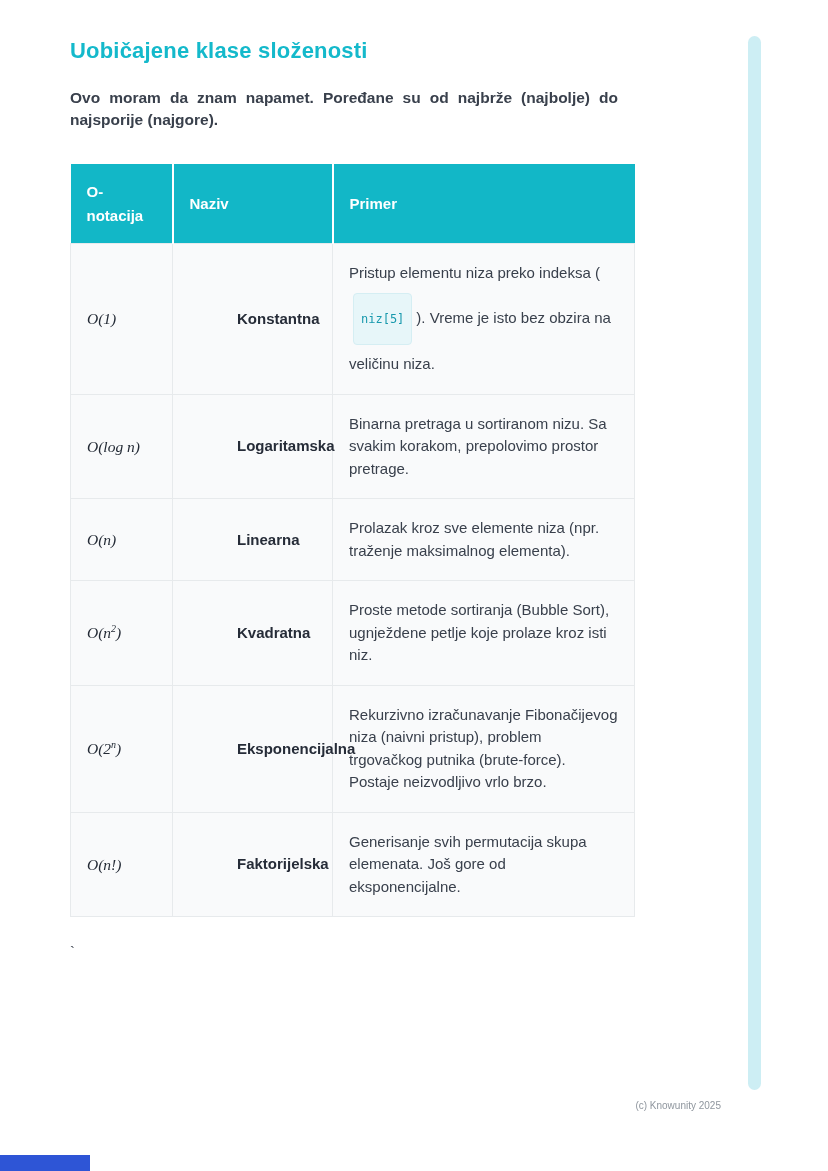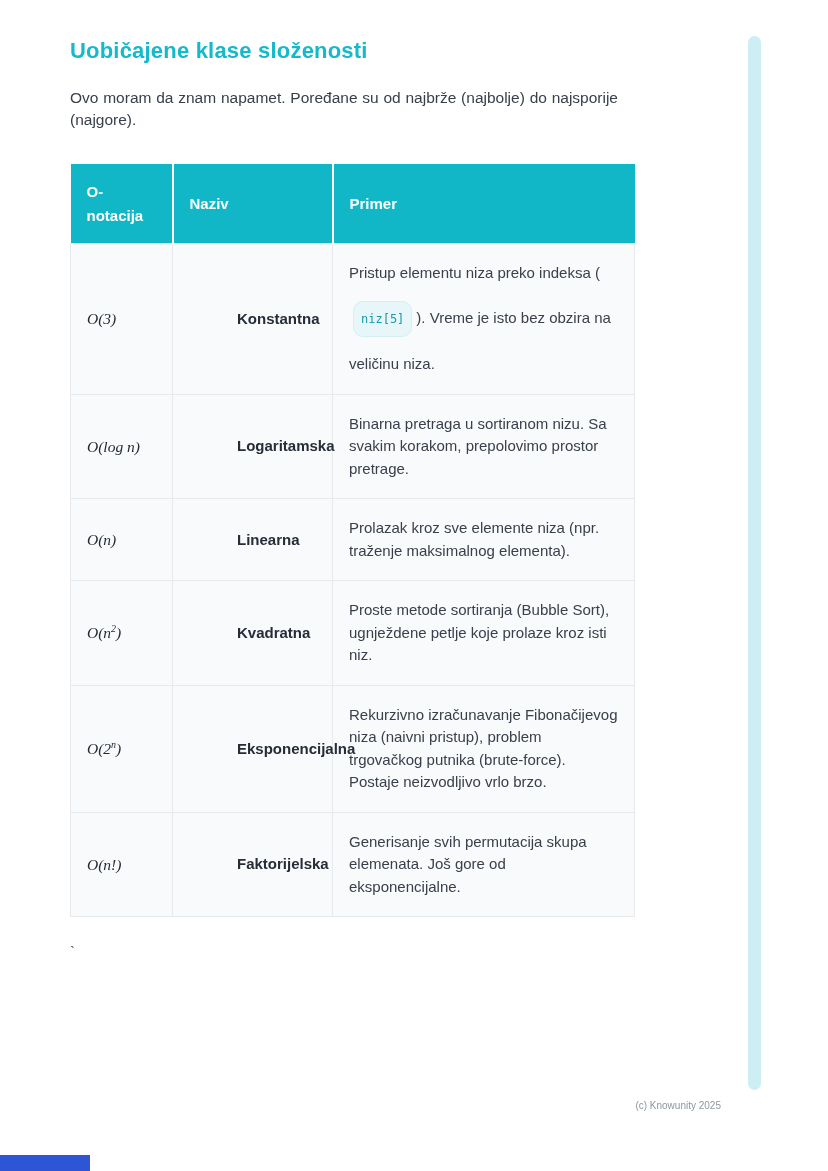--- a/index.html
+++ b/index.html
@@ -23,20 +23,21 @@
     font-weight: 700;
     letter-spacing: 0.2px;
     color: var(--accent, #14b9cb);
   }
   .intro {
     margin: 0 18px 32px 0;
     font-size: 15.5px;
     line-height: 1.45;
     color: var(--text, #39404c);
     text-align: justify;
+    font-weight: bold;
   }
   table.complexity {
     border-collapse: collapse;
     width: 564px;
     table-layout: fixed;
   }
   col.c1 { width: 102px; }
   col.c2 { width: 160px; }
   col.c3 { width: 302px; }
   thead th {
@@ -73,23 +74,23 @@
   .notation sup { font-size: 10px; }
   .name-text { font-weight: 700; color: #262c38; margin-left: 48px; }
   .primer-text { line-height: 1.5; }
   .chip {
     display: inline-block;
     font-family: "DejaVu Sans Mono", monospace;
     font-size: 12px;
     color: var(--code_text, #1899ad);
     background: var(--code_bg, #e7f6f9);
     border: 1px solid #d5eef3;
-    border-radius: 10px;
-    padding: 10px 7px;
-    margin: 16px 4px;
+    border-radius: 4px;
+    padding: 18px 7px;
+    margin: 8px 4px;
     line-height: 1.2;
     vertical-align: baseline;
   }
   .stray {
     margin: 26px 0 0 0;
     font-size: 15px;
     color: #3a414d;
   }
   .right-bar {
     position: absolute;
@@ -133,21 +134,21 @@
       <thead>
         <tr>
           <th>O-notacija</th>
           <th>Naziv</th>
           <th>Primer</th>
         </tr>
       </thead>
       <tbody>
           <tr>
     <td class="cell-notation">
-      <span class="notation"><span class="nm">O(3)</span><sup class="ns"></sup><span class="ne"></span></span>
+      <span class="notation"><span class="nm">O(1)</span><sup class="ns"></sup><span class="ne"></span></span>
     </td>
     <td class="cell-name">
       <span class="name-text">Konstantna</span>
     </td>
     <td class="cell-primer">
       <span class="primer-text"><span class="pb">Pristup elementu niza preko indeksa (</span><code class="chip">niz[5]</code><span class="pa">). Vreme je isto bez obzira na veličinu niza.</span></span>
     </td>
   </tr>
           <tr>
     <td class="cell-notation">

